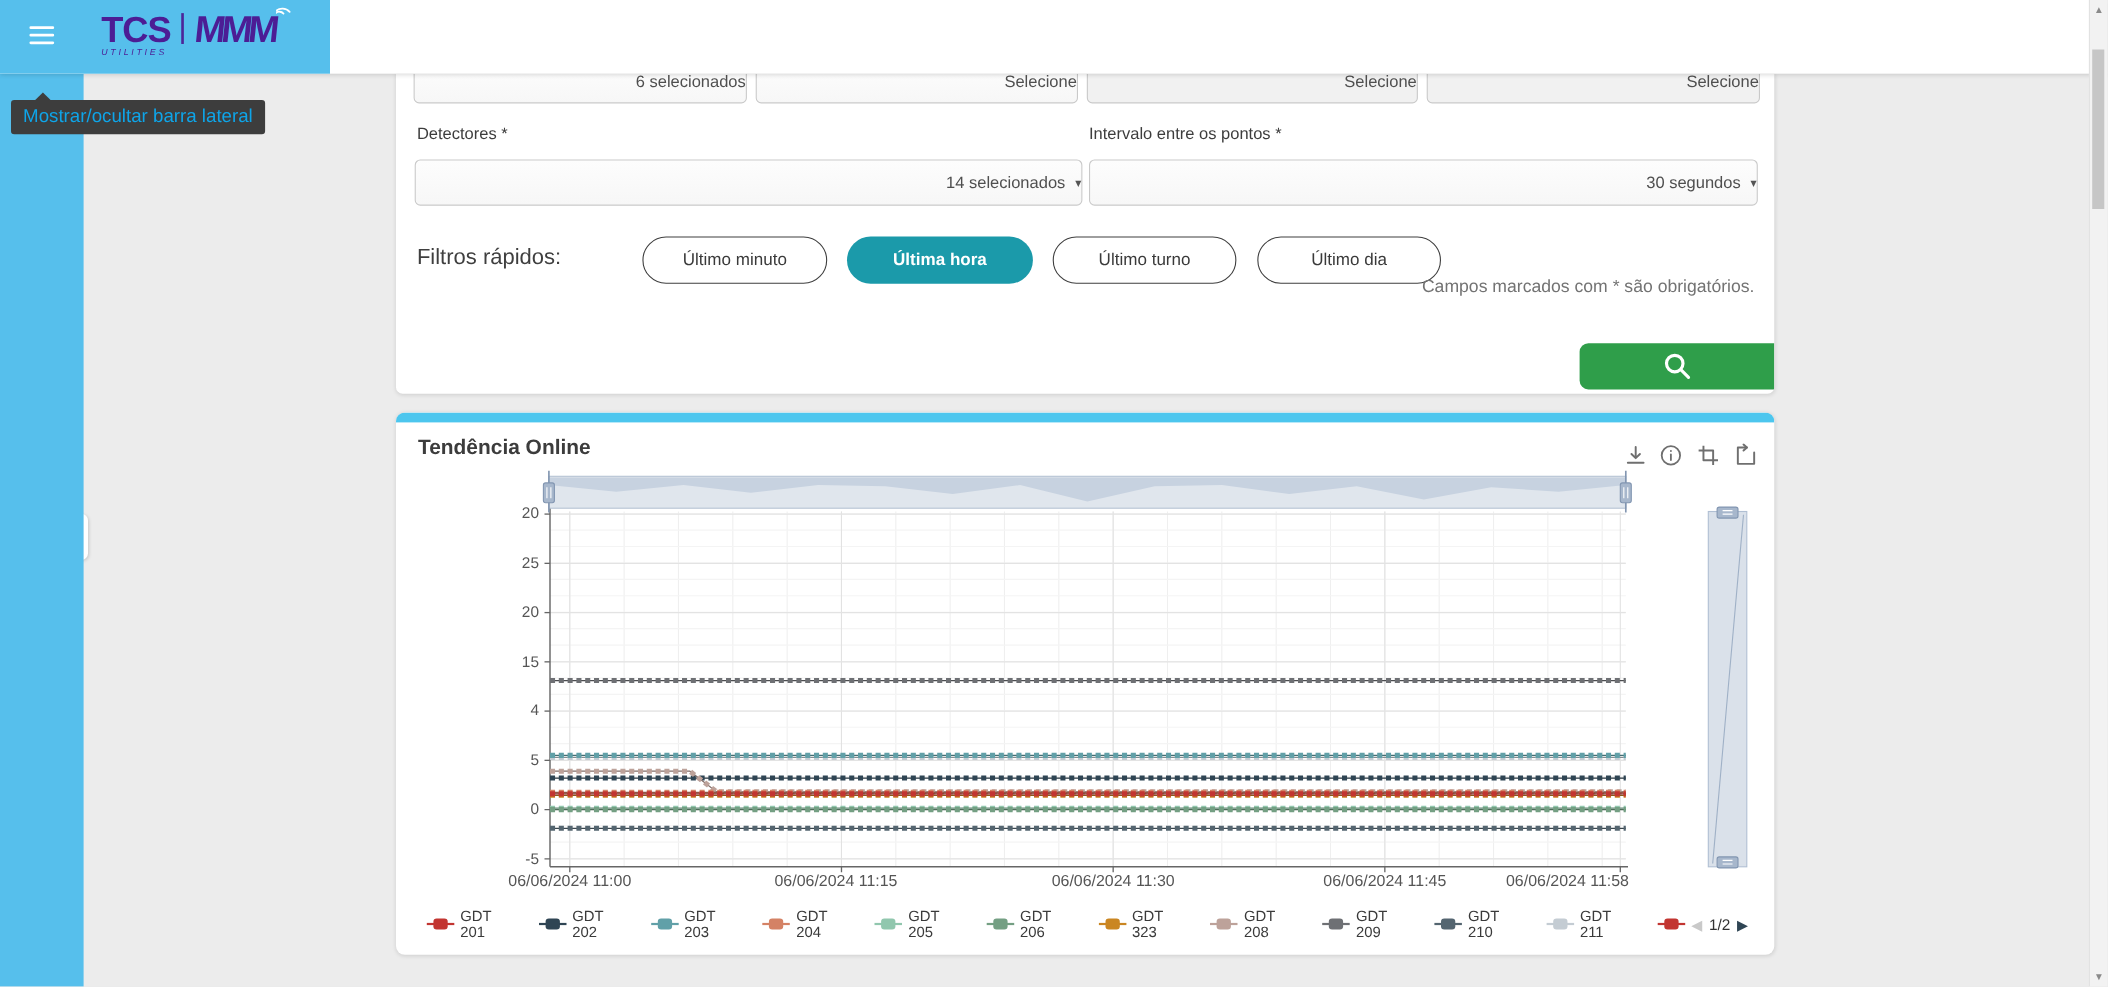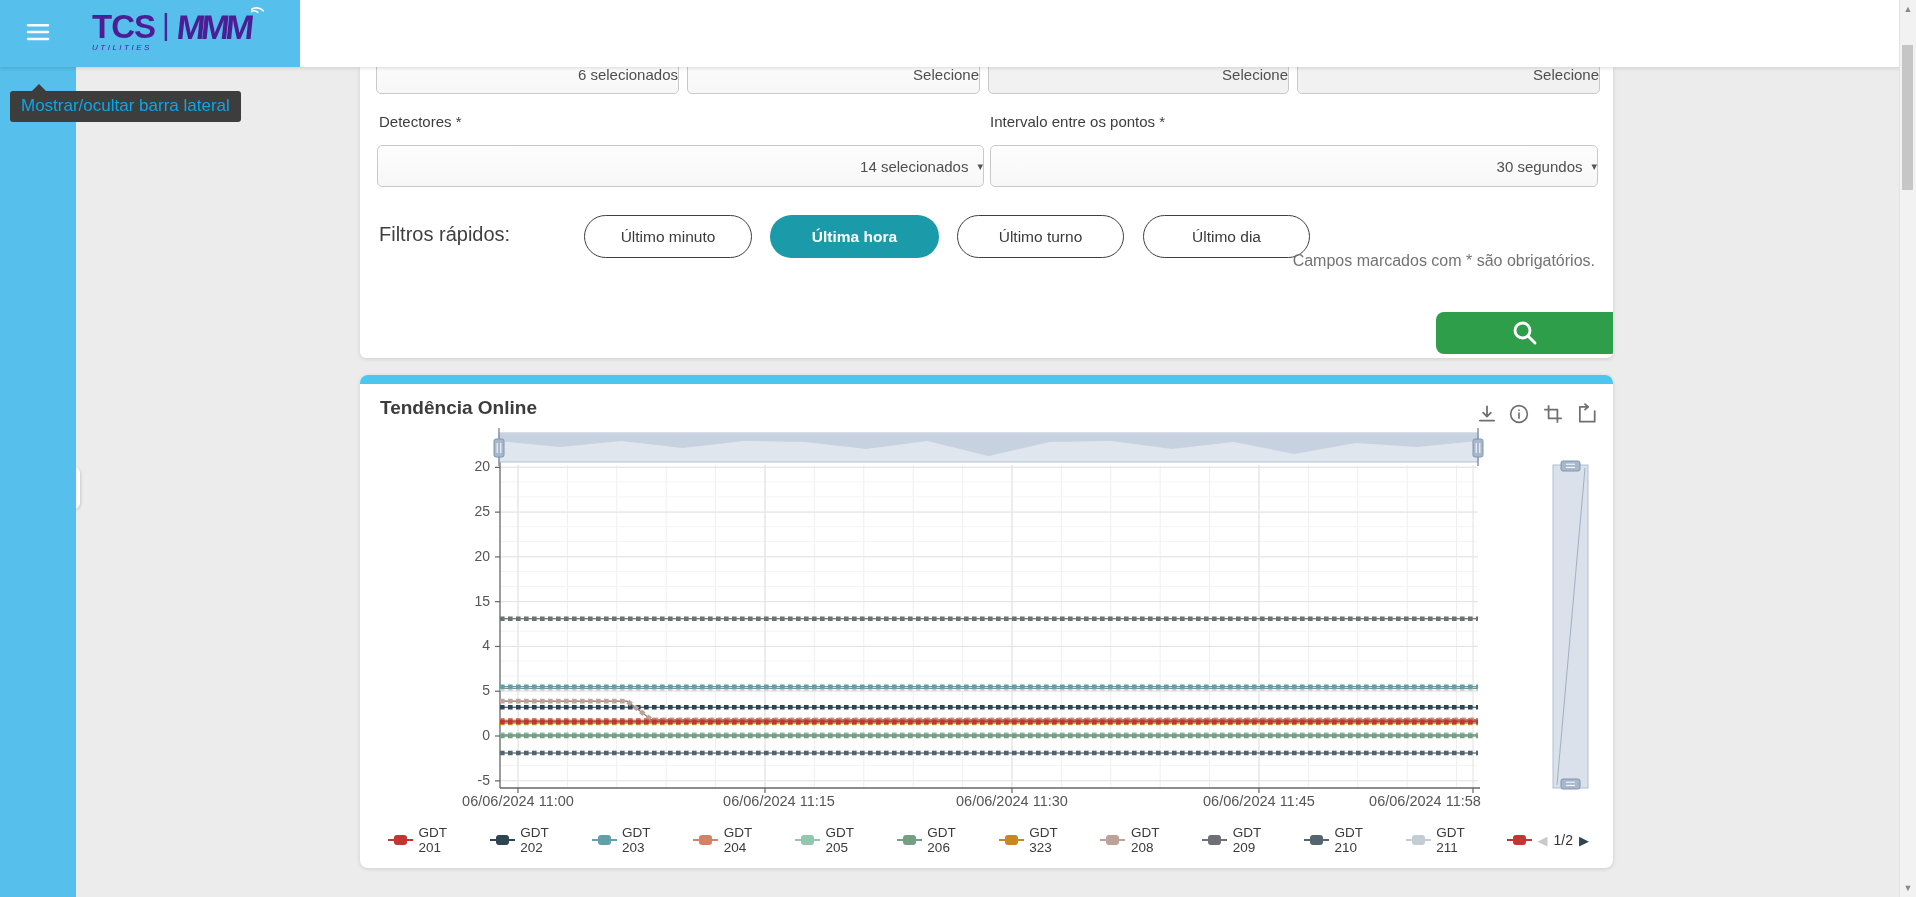--- a/index.html
+++ b/index.html
@@ -377,21 +377,21 @@
         <div class="abs ylab" style="top: 128.125px;">25</div>
         <div class="abs ylab" style="top: 172.9px;">20</div>
         <div class="abs ylab" style="top: 217.675px;">15</div>
         <div class="abs ylab" style="top: 262.45px;">4</div>
         <div class="abs ylab" style="top: 307.225px;">5</div>
         <div class="abs ylab" style="top: 352px;">0</div>
         <div class="abs ylab" style="top: 396.775px;">-5</div>
       </div>
     <div id="xlabs">
         <div class="abs xlab" style="left: 83px;">06/06/2024 11:00</div>
-        <div class="abs xlab" style="left: 344px;">06/06/2024 11:15</div>
+        <div class="abs xlab" style="left: 325px;">06/06/2024 11:15</div>
         <div class="abs xlab" style="left: 576.966px;">06/06/2024 11:30</div>
         <div class="abs xlab" style="left: 823.948px;">06/06/2024 11:45</div>
         <div class="abs xlab" style="left: 990px;">06/06/2024 11:58</div>
       </div>
 
     <div id="legend" class="abs">
       <span id="lg-items" style="display:flex;align-items:center">
           <div class="lg-item">
             <div class="lg-mark">
               <div class="ln" style="background: rgb(194, 53, 49);"></div>

